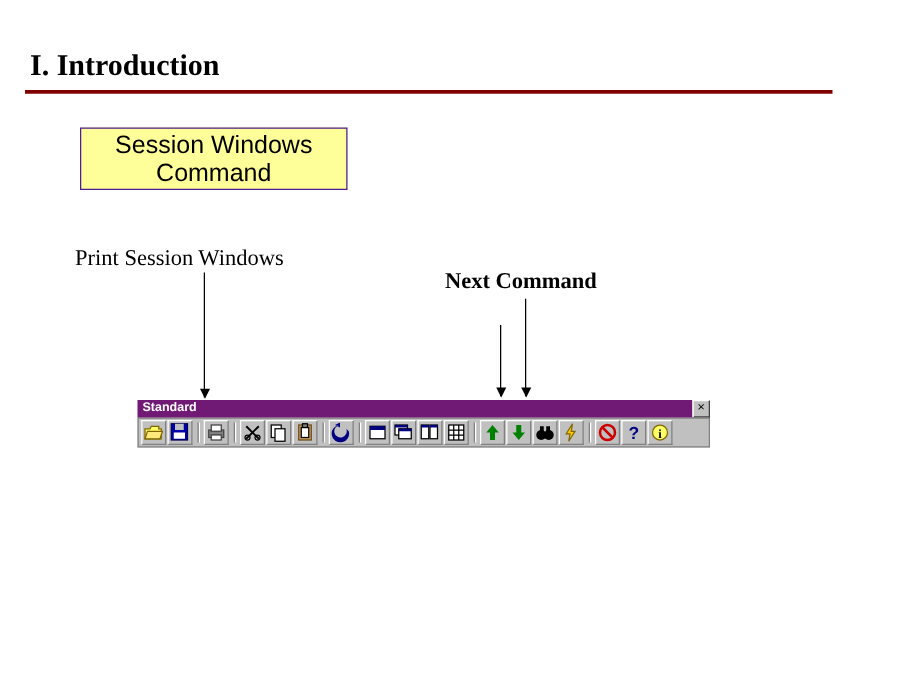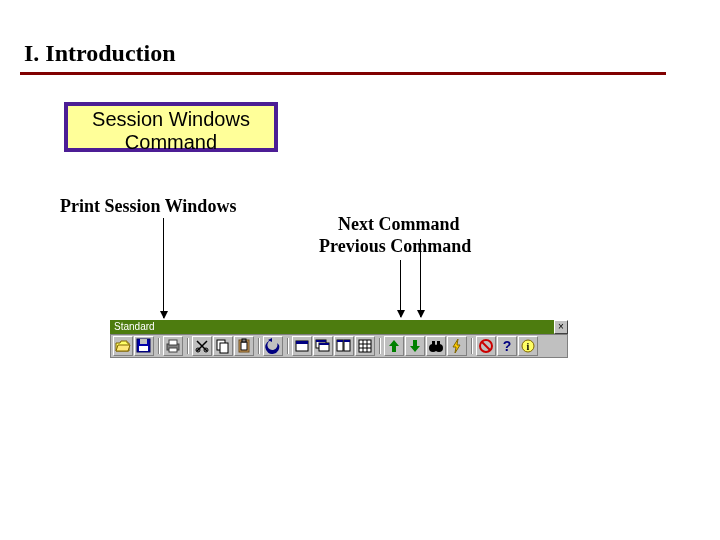--- a/index.html
+++ b/index.html
@@ -33,38 +33,38 @@
     height: 0;
     border-top: 3px solid #800000;
   }
   .title-box {
     position: absolute;
     left: 64px;
     top: 78px;
     width: 214px;
     height: 50px;
     background: #ffff99;
-    border: 4px solid #4c1d95;
+    border: 1px solid #4c1d95;
     text-align: center;
     font-family: "Comic Sans MS", "Comic Sans", cursive, sans-serif;
     font-size: 20px;
     line-height: 1.15;
     padding-top: 2px;
     box-sizing: border-box;
   }
   .label-print {
     position: absolute;
     left: 60px;
     top: 172px;
     font-size: 18px;
-    font-weight: bold;
+    font-weight: normal;
   }
   .label-next {
     position: absolute;
-    left: 338px;
+    left: 356px;
     top: 190px;
     font-size: 18px;
     font-weight: bold;
   }
   .label-prev {
     position: absolute;
     left: 319px;
     top: 212px;
     font-size: 18px;
     font-weight: bold;
@@ -100,24 +100,25 @@
     font-family: Tahoma, "MS Sans Serif", Arial, sans-serif;
   }
   
   .tb-titlebar {
     display: flex;
     height: 14px;
     line-height: 14px;
   }
   .tb-title {
     flex: 1;
-    background: #4d7c0f;
+    background: #701a75;
     color: #ffffff;
     font-size: 10px;
     padding-left: 4px;
+    font-weight: bold;
   }
   .tb-close {
     width: 14px;
     height: 14px;
     background: #c0c0c0;
     border-top: 1px solid #fff;
     border-left: 1px solid #fff;
     border-right: 1px solid #404040;
     border-bottom: 1px solid #404040;
     box-sizing: border-box;
@@ -178,21 +179,20 @@
   <div class="heading">I. Introduction</div>
   <div class="rule"></div>
 
   <div class="title-box">
     <div>Session Windows</div>
     <div>Command</div>
   </div>
 
   <div class="label-print">Print Session Windows</div>
   <div class="label-next">Next Command</div>
-  <div class="label-prev">Previous Command</div>
 
   <div class="arrow print"></div>
   <div class="arrow next"></div>
   <div class="arrow prev"></div>
 
   <div class="toolbar-wrap">
     <div class="tb-titlebar">
       <div class="tb-title">Standard</div>
       <div class="tb-close">×</div>
     </div>

